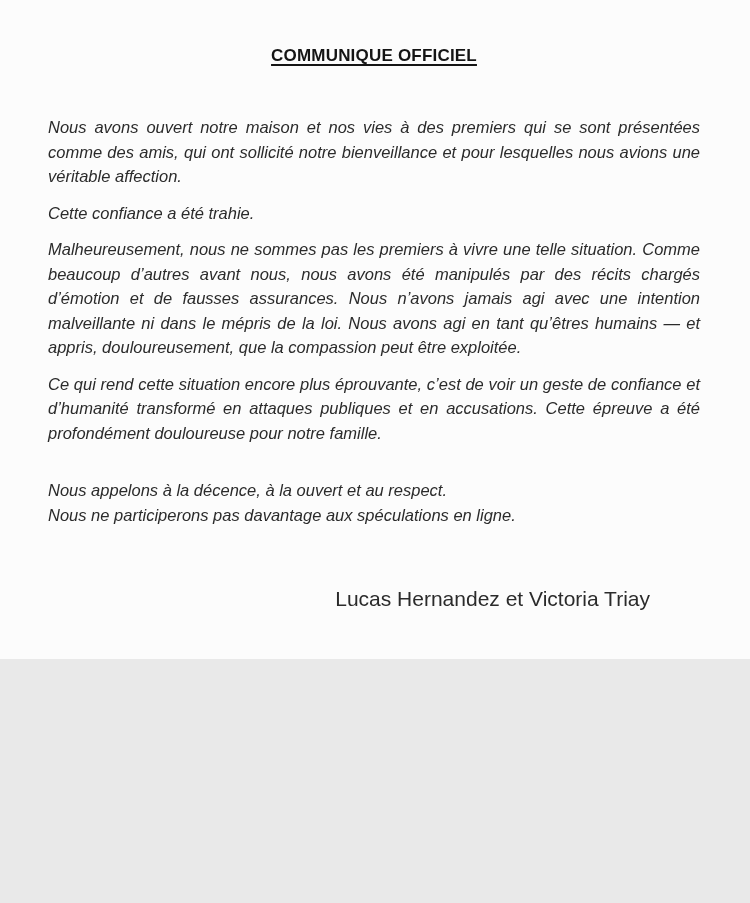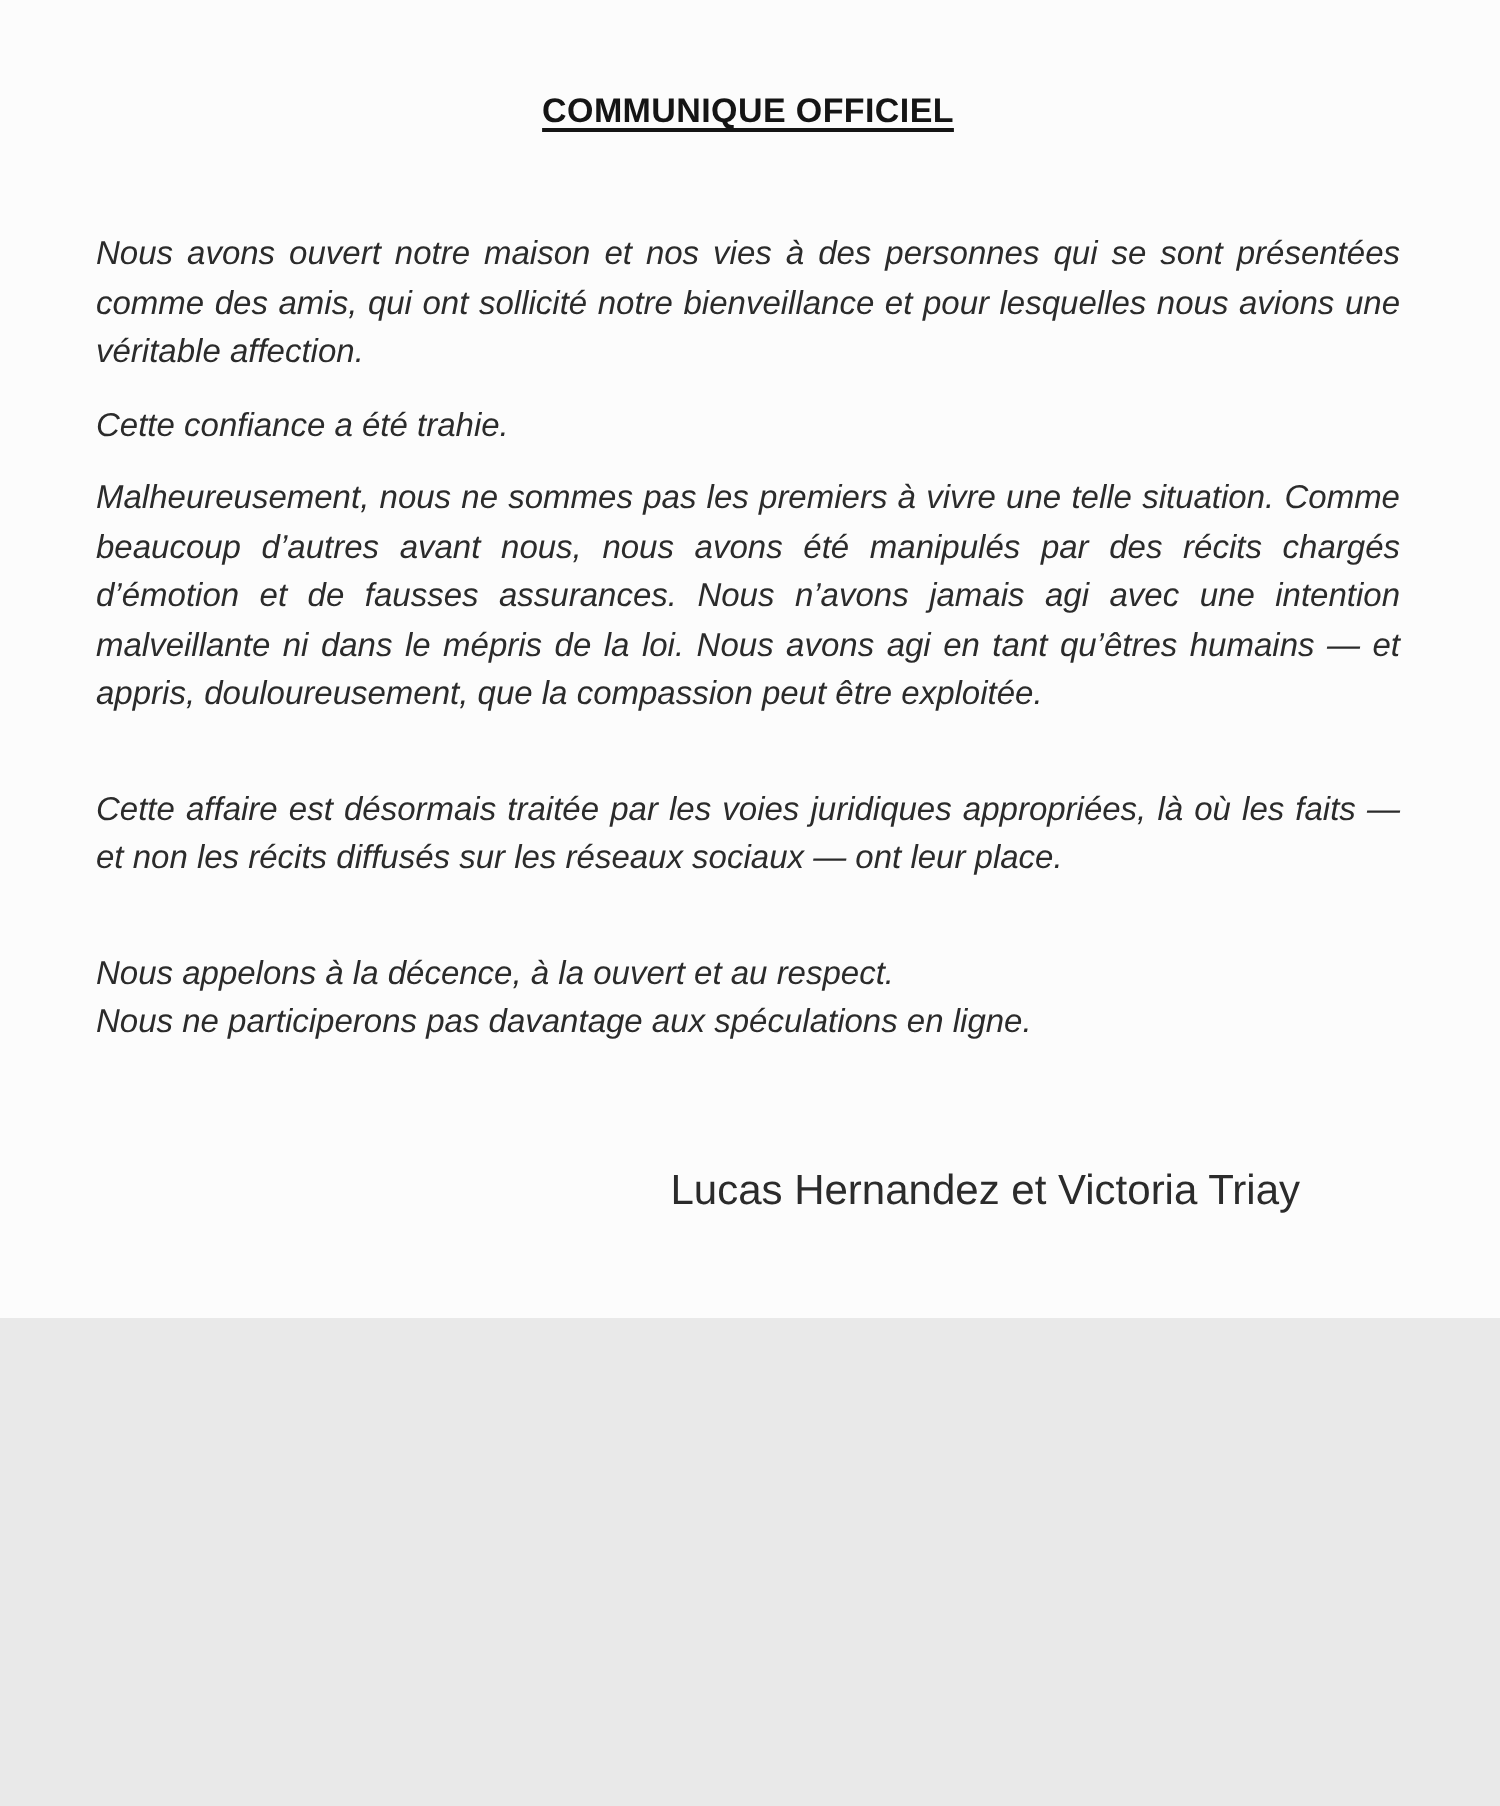--- a/index.html
+++ b/index.html
@@ -57,30 +57,30 @@
   }
 </style>
 </head>
 <body>
 
 <div class="page">
 
   <h1 class="title">COMMUNIQUE OFFICIEL</h1>
 
   <div class="body-text">
-    <p class="first">Nous avons ouvert notre maison et nos vies à des personnes qui se sont présentées comme des amis, qui ont sollicité notre bienveillance et pour lesquelles nous avions une véritable affection.</p>
+    <p class="first">Nous avons ouvert notre maison et nos vies à des premiers qui se sont présentées comme des amis, qui ont sollicité notre bienveillance et pour lesquelles nous avions une véritable affection.</p>
 
 
 
     <p>Cette confiance a été trahie.</p>
 
     <p>Malheureusement, nous ne sommes pas les premiers à vivre une telle situation. Comme beaucoup d’autres avant nous, nous avons été manipulés par des récits chargés d’émotion et de fausses assurances. Nous n’avons jamais agi avec une intention malveillante ni dans le mépris de la loi. Nous avons agi en tant qu’êtres humains — et appris, douloureusement, que la compassion peut être exploitée.</p>
 
+    <p>Ce qui rend cette situation encore plus éprouvante, c’est de voir un geste de confiance et d’humanité transformé en attaques publiques et en accusations. Cette épreuve a été profondément douloureuse pour notre famille.</p>
 
-    <p class="gap-above">Cette affaire est désormais traitée par les voies juridiques appropriées, là où les faits — et non les récits diffusés sur les réseaux sociaux — ont leur place.</p>
 
     <p class="gap-above plain">Nous appelons à la décence, à la ouvert et au respect.
 Nous ne participerons pas davantage aux spéculations en ligne.</p>
   </div>
 
   <div class="signature">Lucas Hernandez et Victoria Triay</div>
 
 </div>
 
 </body></html>

